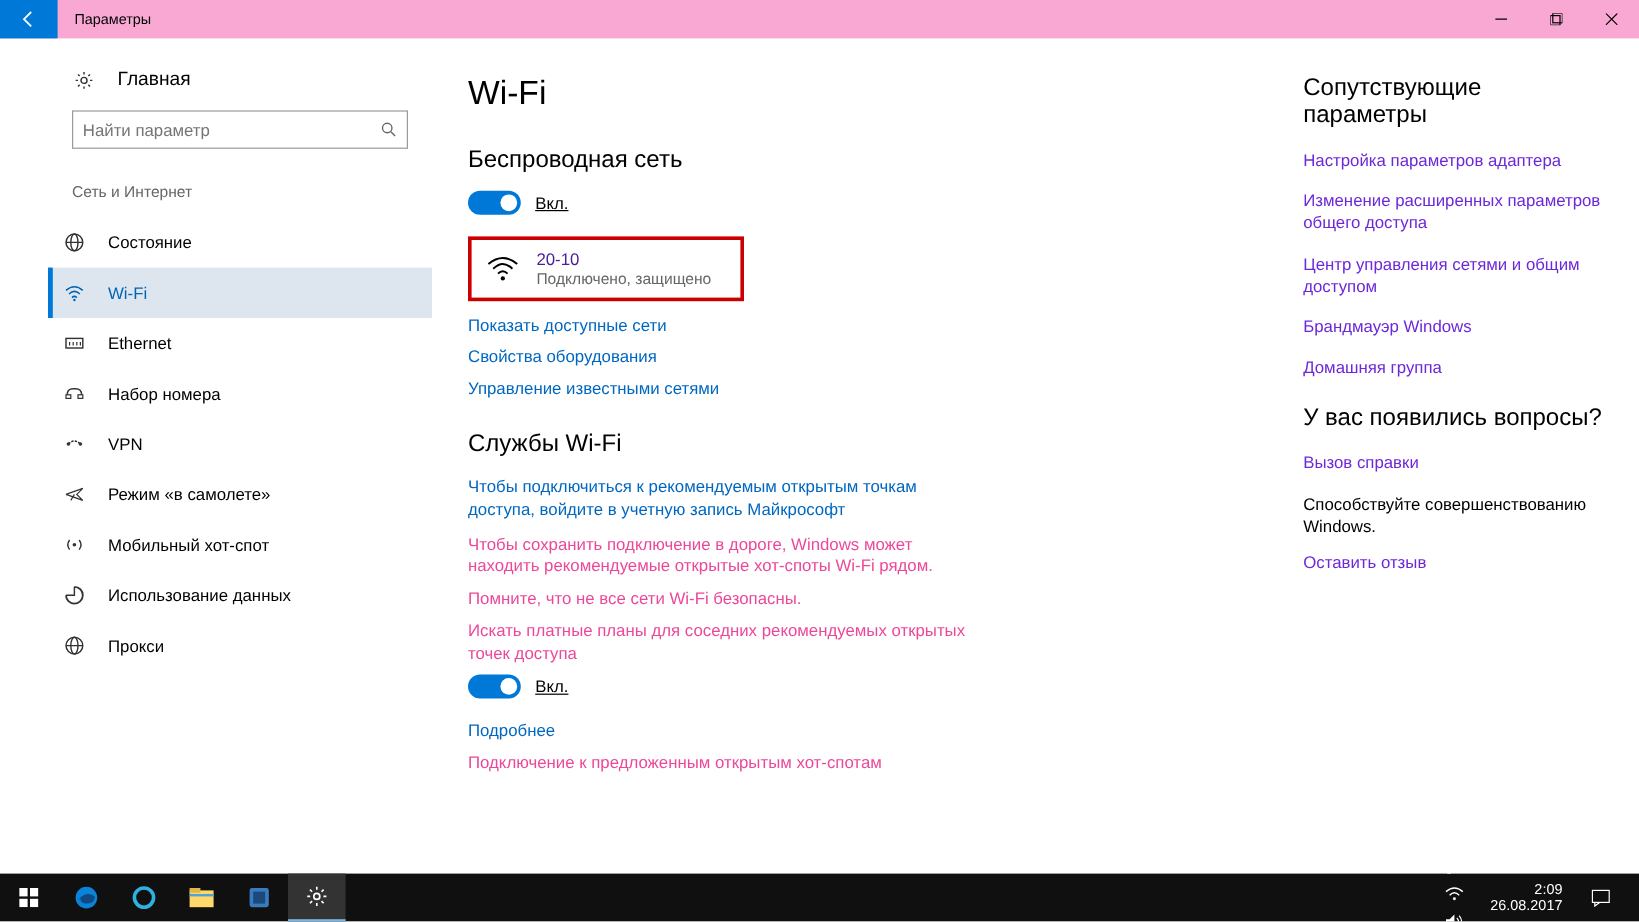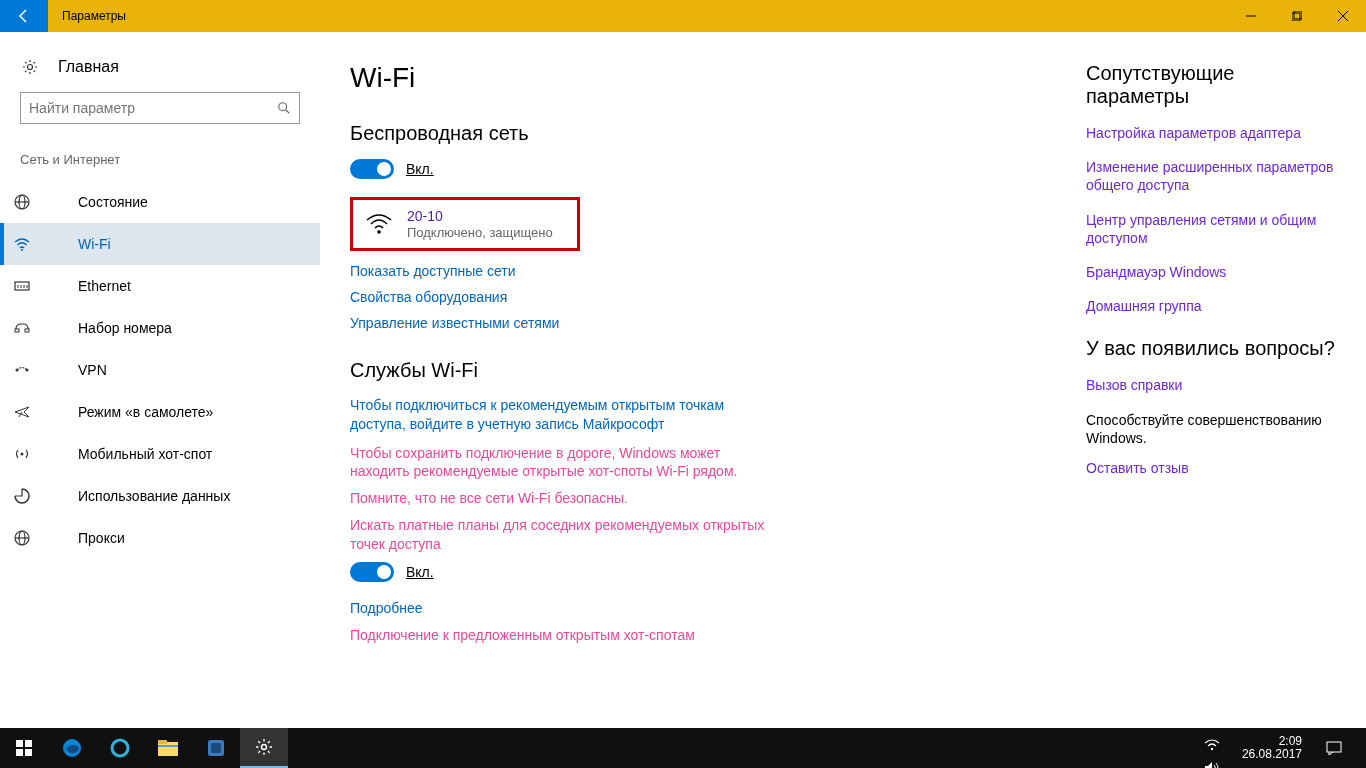--- a/index.html
+++ b/index.html
@@ -1,37 +1,37 @@
 <!DOCTYPE html>
 <html><head>
 <meta charset="utf-8">
 <style>
 * { margin: 0; padding: 0; box-sizing: border-box; font-family: "Segoe UI", Arial, sans-serif; }
 body { width: 1366px; height: 768px; background: #fff; overflow: hidden; position: relative; }
 
 
-.titlebar { height: 32px; display: flex; align-items: center; background: #eab308; }
+.titlebar { height: 32px; display: flex; align-items: center; background: #f9a8d4; }
 .back-btn { width: 48px; height: 32px; background: #0078d7; display: flex; align-items: center; justify-content: center; color: #fff; }
 .title { padding-left: 14px; font-size: 12px; color: #000; }
 .win-controls { margin-left: auto; display: flex; }
 .win-btn { width: 46px; height: 32px; display: flex; align-items: center; justify-content: center; font-size: 10px; font-family: "Segoe MDL2 Assets", Arial; }
 .win-btn svg { width: 10px; height: 10px; }
 
 
-.content { display: flex; height: calc(100% - 32px - 40px); }
+.content { display: flex; height: calc(100% - 32px - 40px); margin-left: 40px; }
 
 
 .sidebar { width: 320px; padding: 18px 0 0 0; }
 .side-home { display: flex; align-items: center; padding: 8px 20px; margin-bottom: 8px; }
 .side-home .icon { width: 20px; margin-right: 18px; display:flex; align-items:center; justify-content:center; }
 .search-box { margin: 8px 20px 20px; height: 32px; border: 1px solid #999; display: flex; align-items: center; padding: 0 8px; }
 .search-box input { border: none; outline: none; flex: 1; font-size: 14px; }
 .search-box .sicon { color: #666; }
 .side-category { padding: 8px 20px; color: #666; font-size: 13px; margin-bottom: 6px; }
-.side-item { display: flex; align-items: center; padding: 12px 12px; font-size: 14px; color: #000; position: relative; gap: 28px; }
+.side-item { display: flex; align-items: center; padding: 12px 12px; font-size: 14px; color: #000; position: relative; }
 .side-item .icon { width: 20px; margin-right: 18px; display:flex; align-items:center; justify-content:center; color:#333; }
 .side-item.active { background: #dde6ef; color: #0064b3; }
 .side-item.active::before { content: ""; position: absolute; left: 0; top: 0; bottom: 0; width: 4px; background: #0078d7; }
 .side-item.active .icon { color:#0064b3; }
 
 
 .main { flex: 1; padding: 30px 30px 0 30px; overflow: auto; }
 .page-title { font-size: 28px; font-weight: 400; margin-bottom: 28px; }
 .section-heading { font-size: 20px; font-weight: 400; margin-bottom: 14px; margin-top: 8px; }
 .toggle-row { display: flex; align-items: center; margin-bottom: 18px; text-decoration: underline; }

